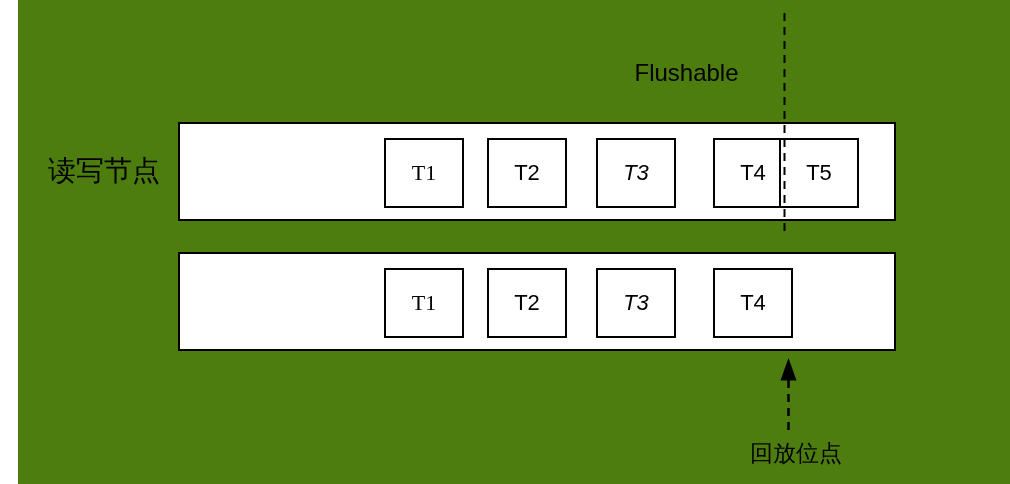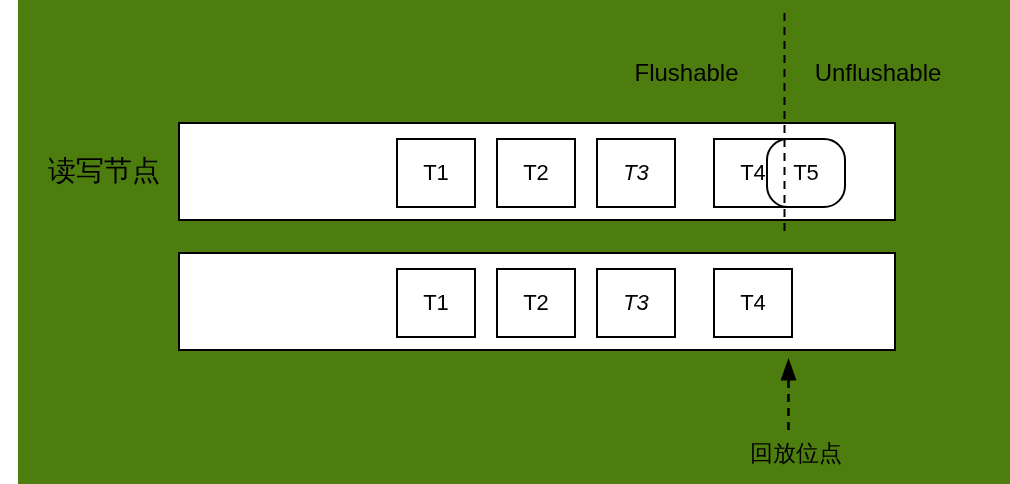--- a/index.html
+++ b/index.html
@@ -63,25 +63,25 @@
     height: 70px;
     border: 2px solid #000000;
     box-sizing: border-box;
     background: #ffffff;
     display: flex;
     align-items: center;
     justify-content: center;
     font-size: 22px;
     color: #000000;
   }
-  .block.b1 { left: 216px; }
-  .block.b2 { left: 316px; }
+  .block.b1 { left: 204px; font-family: Liberation Serif, serif; }
+  .block.b2 { left: 307px; }
   .block.b3 { left: 416px; font-style: italic; }
   .block.b4 { left: 533px; }
-  .block.b5 { left: 586px; border-radius: 22px; }
+  .block.b5 { left: 599px; }
 
   .overlay-svg {
     position: absolute;
     left: 0;
     top: 0;
     width: 1010px;
     height: 484px;
     pointer-events: none;
   }
 
@@ -97,21 +97,20 @@
     white-space: nowrap;
     color: #000000;
   }
 </style>
 </head>
 <body>
 
 <div class="canvas">
 
   <div class="region-label flushable">Flushable</div>
-  <div class="region-label unflushable">Unflushable</div>
 
   <div class="row-label rw">读写节点</div>
   <div class="node-row rw">
     <div class="block b1">T1</div>
     <div class="block b2">T2</div>
     <div class="block b3">T3</div>
     <div class="block b4">T4</div>
     <div class="block b5">T5</div>
   </div>
 

